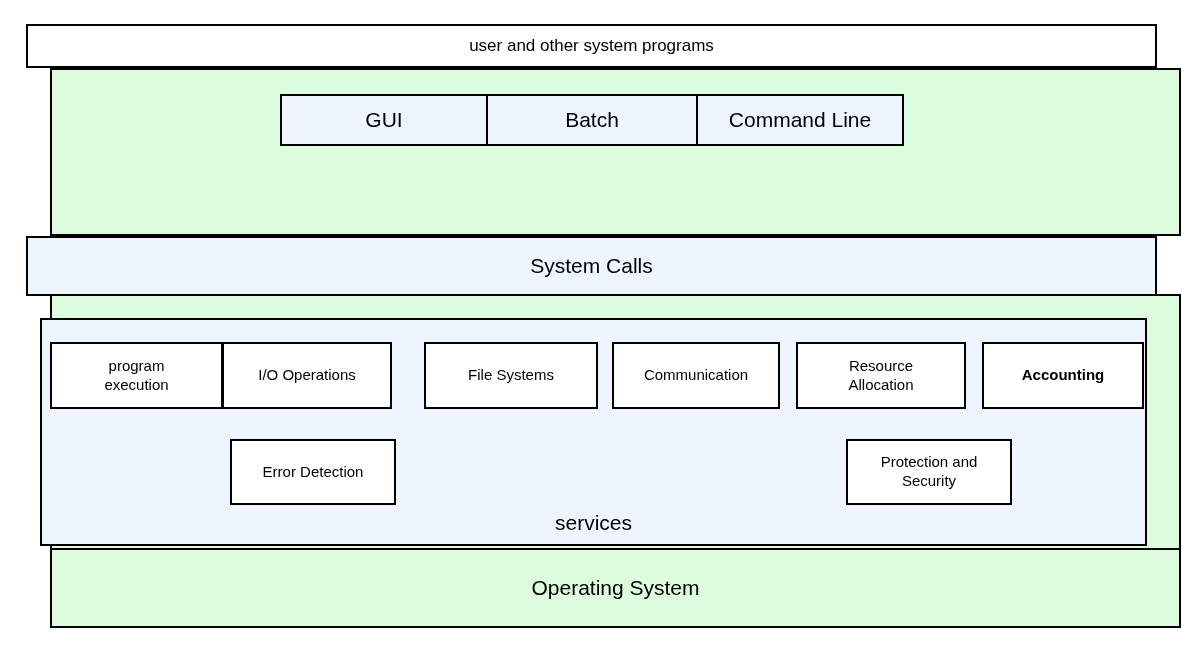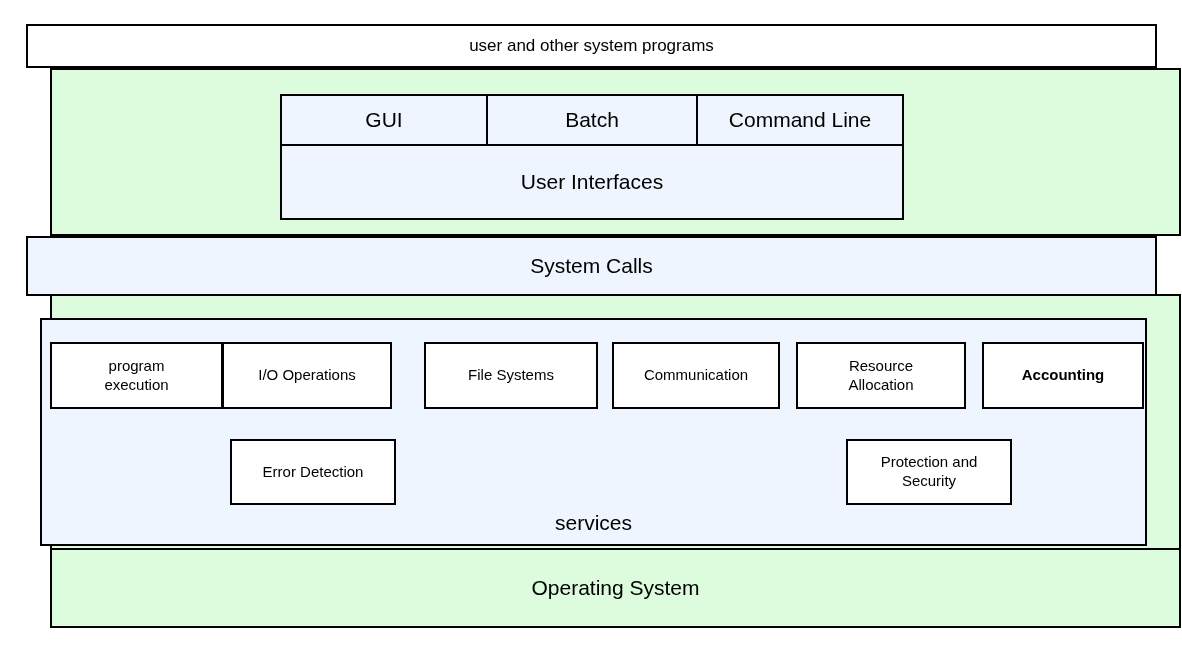--- a/index.html
+++ b/index.html
@@ -162,23 +162,20 @@
     </div>
 
     <div class="ui-top-cell" id="ui-cell-batch">
       <span>Batch</span>
     </div>
 
     <div class="ui-top-cell" id="ui-cell-cmdline">
       <span>Command Line</span>
     </div>
 
-    <div id="ui-cell-userinterfaces">
-      <span>User Interfaces</span>
-    </div>
   </div>
 
   <div class="abox fill-blue" id="band-system-calls">
     <span>System Calls</span>
   </div>
 
   <div class="abox fill-green" id="band-services-green"></div>
 
   <div class="abox fill-blue" id="services-container">
 

